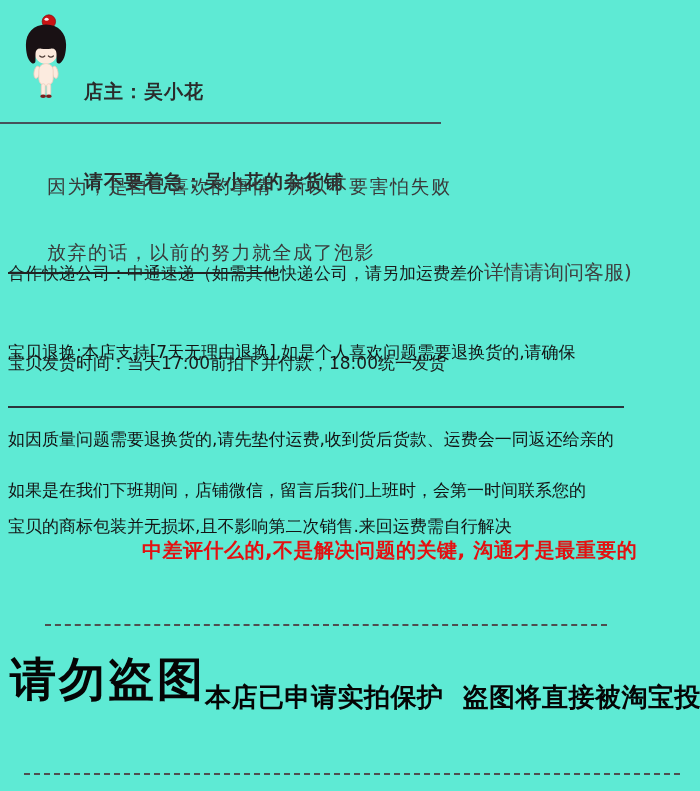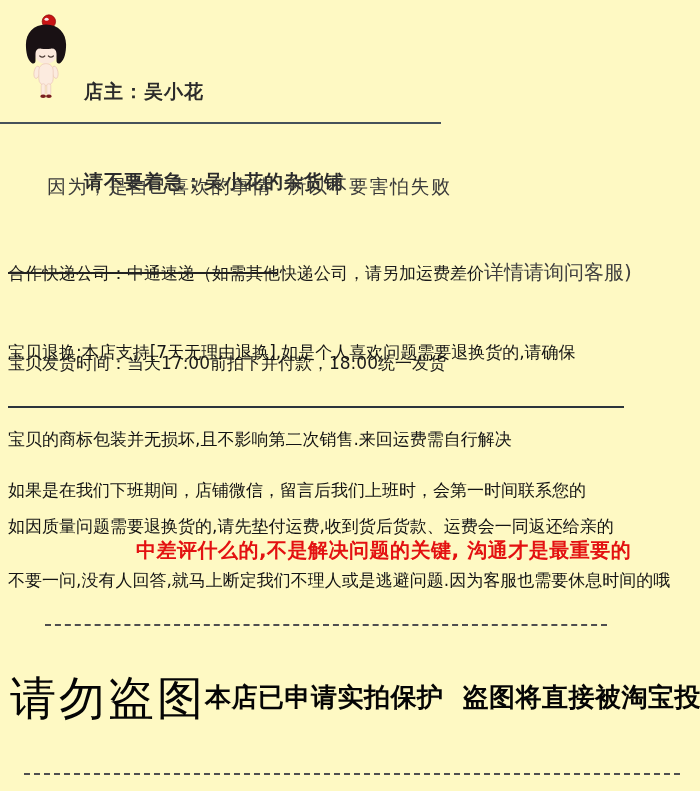--- a/index.html
+++ b/index.html
@@ -3,21 +3,21 @@
 <meta charset="utf-8">
 <style>
   html,body{margin:0;padding:0;}
   body{
     font-family:"DejaVu Sans","Liberation Sans",sans-serif;
     background:#f2f2f2;
   }
   .page{
     position:relative;
     width:700px;height:791px;
-    background:#fef9c3;
+    background:#5eead4;
     overflow:hidden;
     margin:0 auto;
   }
   .abs{position:absolute;}
 
   
   .mascot{left:22px;top:12px;width:48px;height:88px;}
   .shop-info{
     left:84px;top:16px;
     font-size:19px;font-weight:bold;color:#2b2b2b;
@@ -50,29 +50,29 @@
   
   .para{
     left:8px;
     font-size:17px;color:#141414;
     line-height:29px;white-space:pre;
   }
   .para.after{line-height:30px;}
 
   
   .warning{
-    left:136px;top:537px;
+    left:142px;top:537px;
     font-size:20px;font-weight:bold;color:#e31111;
     letter-spacing:0.5px;white-space:pre;
   }
 
   
   .anti-title{
-    left:10px;top:668px;
-    font-size:46px;font-weight:normal;color:#050505;
+    left:10px;top:649px;
+    font-size:46px;font-weight:bold;color:#050505;
     letter-spacing:3px;white-space:pre;
   }
   .anti-sub{
     left:205px;top:680px;
     font-size:26px;font-weight:bold;color:#050505;
     letter-spacing:0.5px;white-space:pre;
   }
 </style>
 </head>
 <body>
@@ -109,40 +109,40 @@
 
   <div class="abs shop-info">
     <div>店主：吴小花</div>
     <div>请不要着急：吴小花的杂货铺</div>
   </div>
 
   <div class="abs hline" style="left:0;top:122px;width:441px;"></div>
 
   <div class="abs motto">
     <div>因为，是自己喜欢的事情  所以不要害怕失败</div>
+    <div>放弃的话，以前的努力就全成了泡影</div>
   </div>
 
   <div class="abs shipping">
     <div><span>合作快递公司：中通速递（如需其他快递公司，请另加运费差价</span><span class="note">详情请询问客服)</span></div>
     <div>宝贝发货时间：当天17:00前拍下并付款，18:00统一发货</div>
   </div>
 
   <div class="abs hline" style="left:8px;top:272px;width:269px;background:#222;"></div>
 
   <div class="abs para" style="top:280px;">
     <div>宝贝退换:本店支持[7天无理由退换],如是个人喜欢问题需要退换货的,请确保</div>
+    <div>如因质量问题需要退换货的,请先垫付运费,收到货后货款、运费会一同返还给亲的</div>
     <div>宝贝的商标包装并无损坏,且不影响第二次销售.来回运费需自行解决</div>
-    <div>如因质量问题需要退换货的,请先垫付运费,收到货后货款、运费会一同返还给亲的</div>
   </div>
 
   <div class="abs hline dark" style="left:8px;top:406px;width:616px;"></div>
 
   <div class="abs para after" style="top:415px;">
     <div>如果是在我们下班期间，店铺微信，留言后我们上班时，会第一时间联系您的</div>
-    <div>不要一问,没有人回答,就马上断定我们不理人或是逃避问题.因为客服也需要休息时间的哦</div>
   </div>
 
   <div class="abs warning">中差评什么的,不是解决问题的关键, 沟通才是最重要的</div>
 
   <div class="abs dashed" style="left:45px;top:624px;width:562px;"></div>
 
   <div class="abs anti-title">请勿盗图</div>
   <div class="abs anti-sub">本店已申请实拍保护  盗图将直接被淘宝投诉扣分</div>
 
   <div class="abs dashed" style="left:24px;top:773px;width:656px;"></div>

